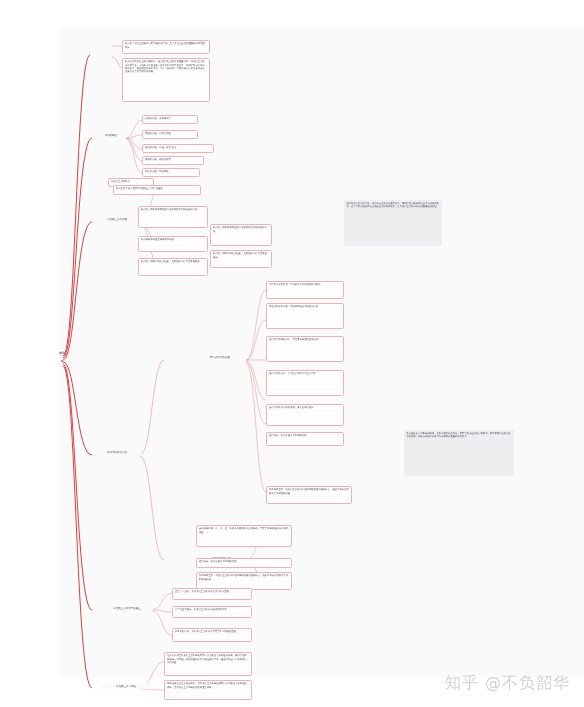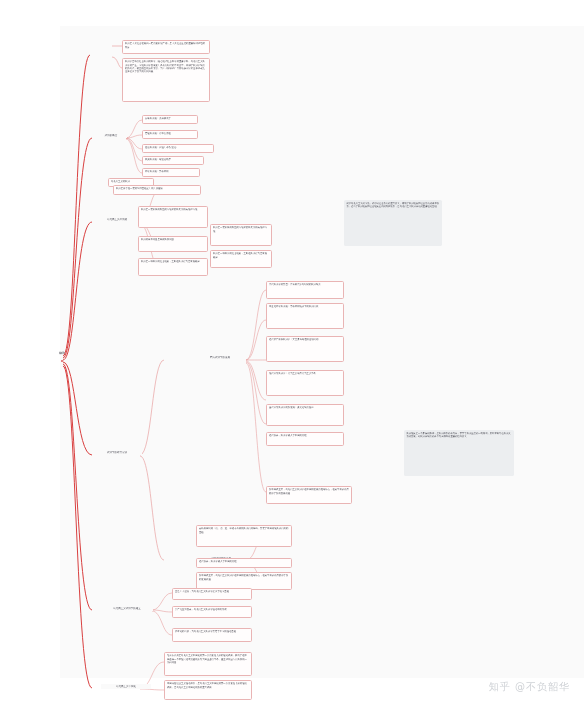--- a/index.html
+++ b/index.html
@@ -84,21 +84,21 @@
     border-radius: 1.6px;
     padding: 2px 2.4px;
     color: #3a3a44;
     font-size: 2.3px;
   }
 
   .watermark {
     position: absolute;
     right: 14px;
     bottom: 13px;
-    font-size: 10px;
+    font-size: 16px;
     color: #cfd2d6;
     letter-spacing: 1px;
     font-family: "DejaVu Sans", "Liberation Sans", sans-serif;
     white-space: nowrap;
     user-select: none;
   }
 </style>
 </head>
 <body>
 

